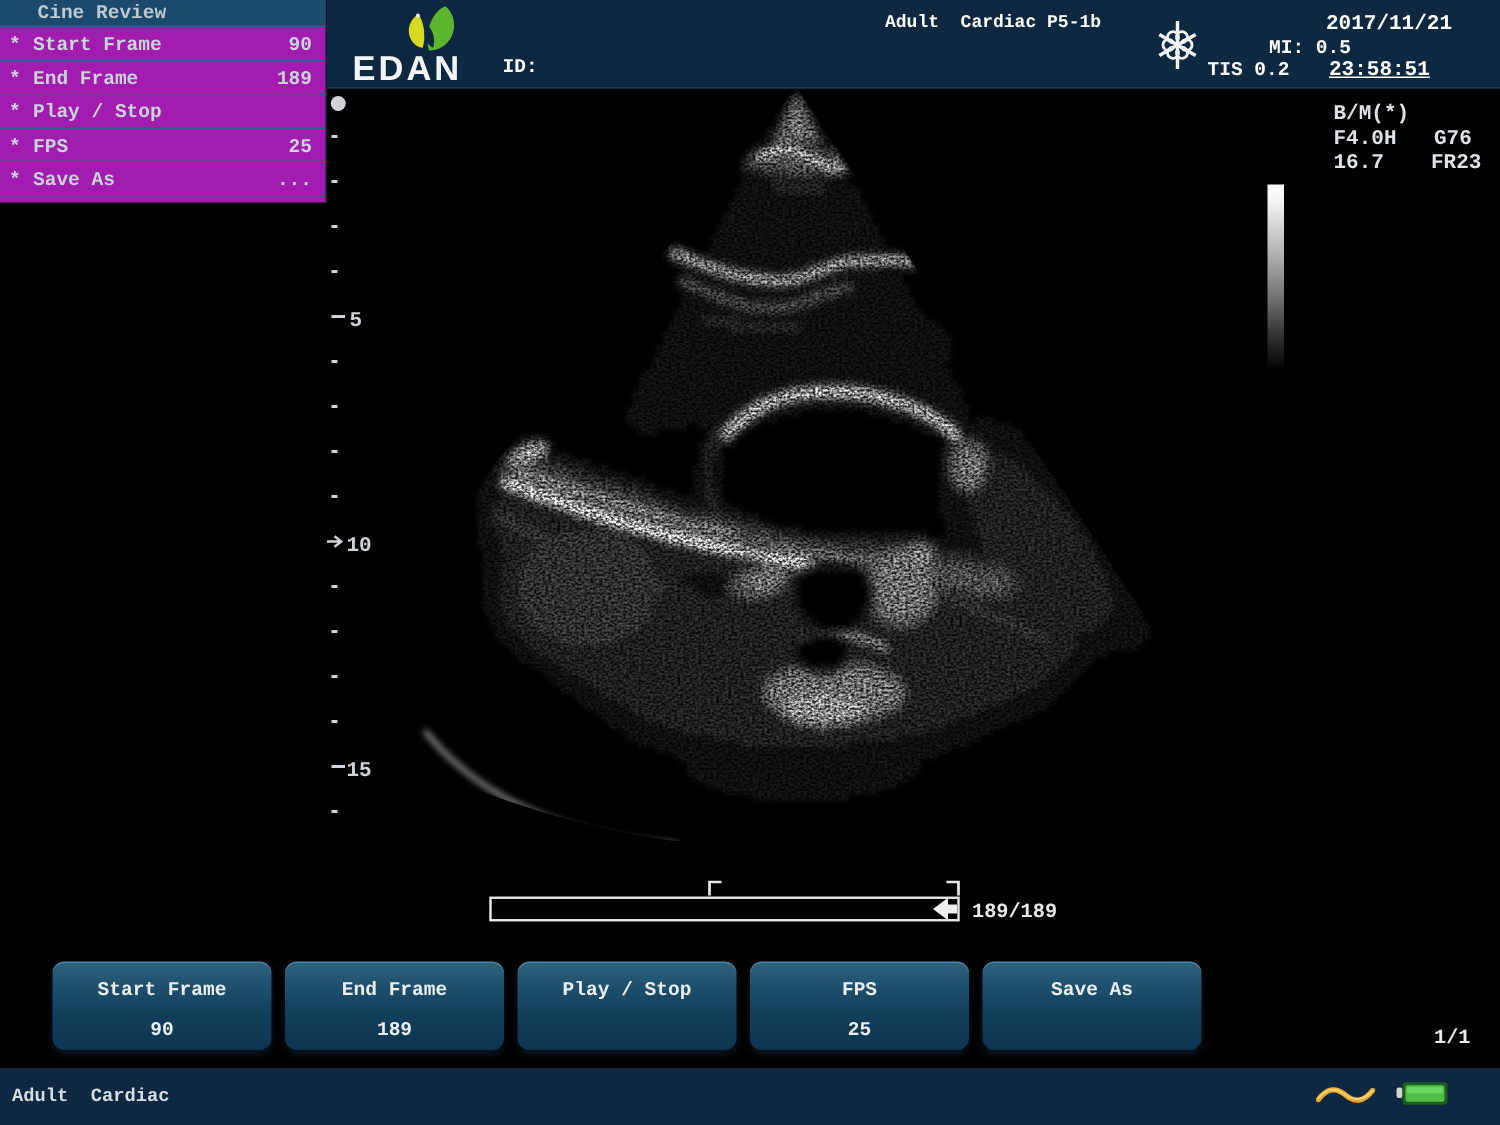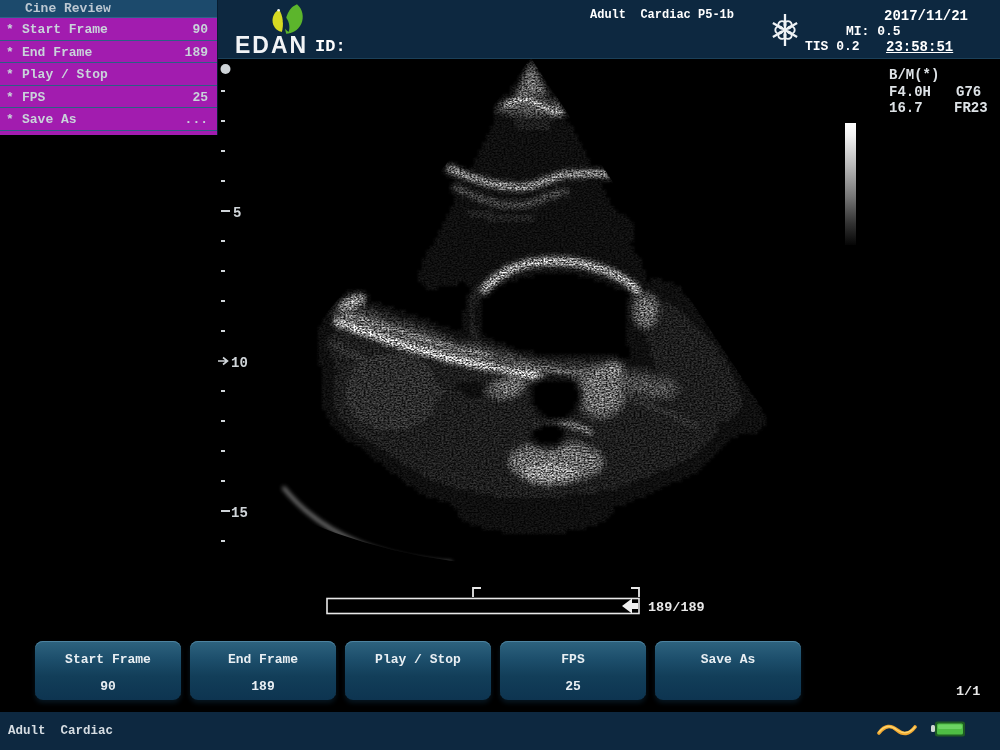--- a/index.html
+++ b/index.html
@@ -145,21 +145,21 @@
 </svg>
 
 <div id="topbar" class="abs">
   <svg class="abs" style="left:233px;top:0px" width="110" height="58" viewBox="0 0 110 58">
     <path d="M64,4.2 C69.6,8.8 71.4,17.2 68.2,24 C65,30.6 58.6,33.8 53.2,33.7 C50.4,25.8 52.8,13.4 58.8,7.6 C60.4,6 62.2,5 64,4.2 Z" fill="#5cb52c"></path>
     <path d="M46,9.5 C40.6,12.6 38.2,18.8 40.2,24.6 C41.8,29 45.6,31.6 48.8,31.9 C51,25 50,15.4 46,9.5 Z" fill="#d6d922"></path>
     <path d="M53,17.6 C56,21.2 57.2,26.4 55.8,31.8 C51.6,30 49.2,24.6 50.1,19.8 Z" fill="#0d2840"></path>
     <circle cx="45.6" cy="10.3" r="1.3" fill="#eef3f0"></circle>
     <text x="2" y="53" font-size="23" font-family="Liberation Sans" font-weight="bold" fill="#f2f4f6" letter-spacing="2">EDAN</text>
   </svg>
-  <div class="tb abs" style="left:315px;top:37px;font-size:17px;text-align:center;">ID:</div>
+  <div class="tb abs" style="left:335px;top:37px;font-size:13px;text-align:center;">ID:</div>
   <div class="tb abs" style="left:590px;top:8px;font-size:12px;">Adult  Cardiac P5-1b</div>
   <div class="tb abs" style="left:805px;top:24px;margin-left:41px;">MI: 0.5</div>
   <div class="tb abs" style="left:805px;top:39px;">TIS 0.2</div>
   <div class="tb abs" style="left:884px;top:8px;font-size:14px;">2017/11/21</div>
   <div class="tb abs" style="left:886px;top:39px;font-size:14px;text-decoration:underline;">23:58:51</div>
   <svg class="abs" style="left:766px;top:11px" width="38" height="38" viewBox="0 0 38 38">
     <g stroke="#eef2f5" fill="none">
       <path stroke-width="2.3" d="M19.0,19.0 L19.00,3.00 M19.0,19.0 L31.12,12.00 M19.0,19.0 L31.12,26.00 M19.0,19.0 L19.00,35.00 M19.0,19.0 L6.88,26.00 M19.0,19.0 L6.88,12.00"></path>
       <path stroke-width="1.9" d="M18.89,15.80 A3.7,3.7 0 1 1 21.83,17.50 M21.71,17.30 A3.7,3.7 0 1 1 21.71,20.70 M21.83,20.50 A3.7,3.7 0 1 1 18.89,22.20 M19.11,22.20 A3.7,3.7 0 1 1 16.17,20.50 M16.29,20.70 A3.7,3.7 0 1 1 16.29,17.30 M16.17,17.50 A3.7,3.7 0 1 1 19.11,15.80"></path>
     </g>

